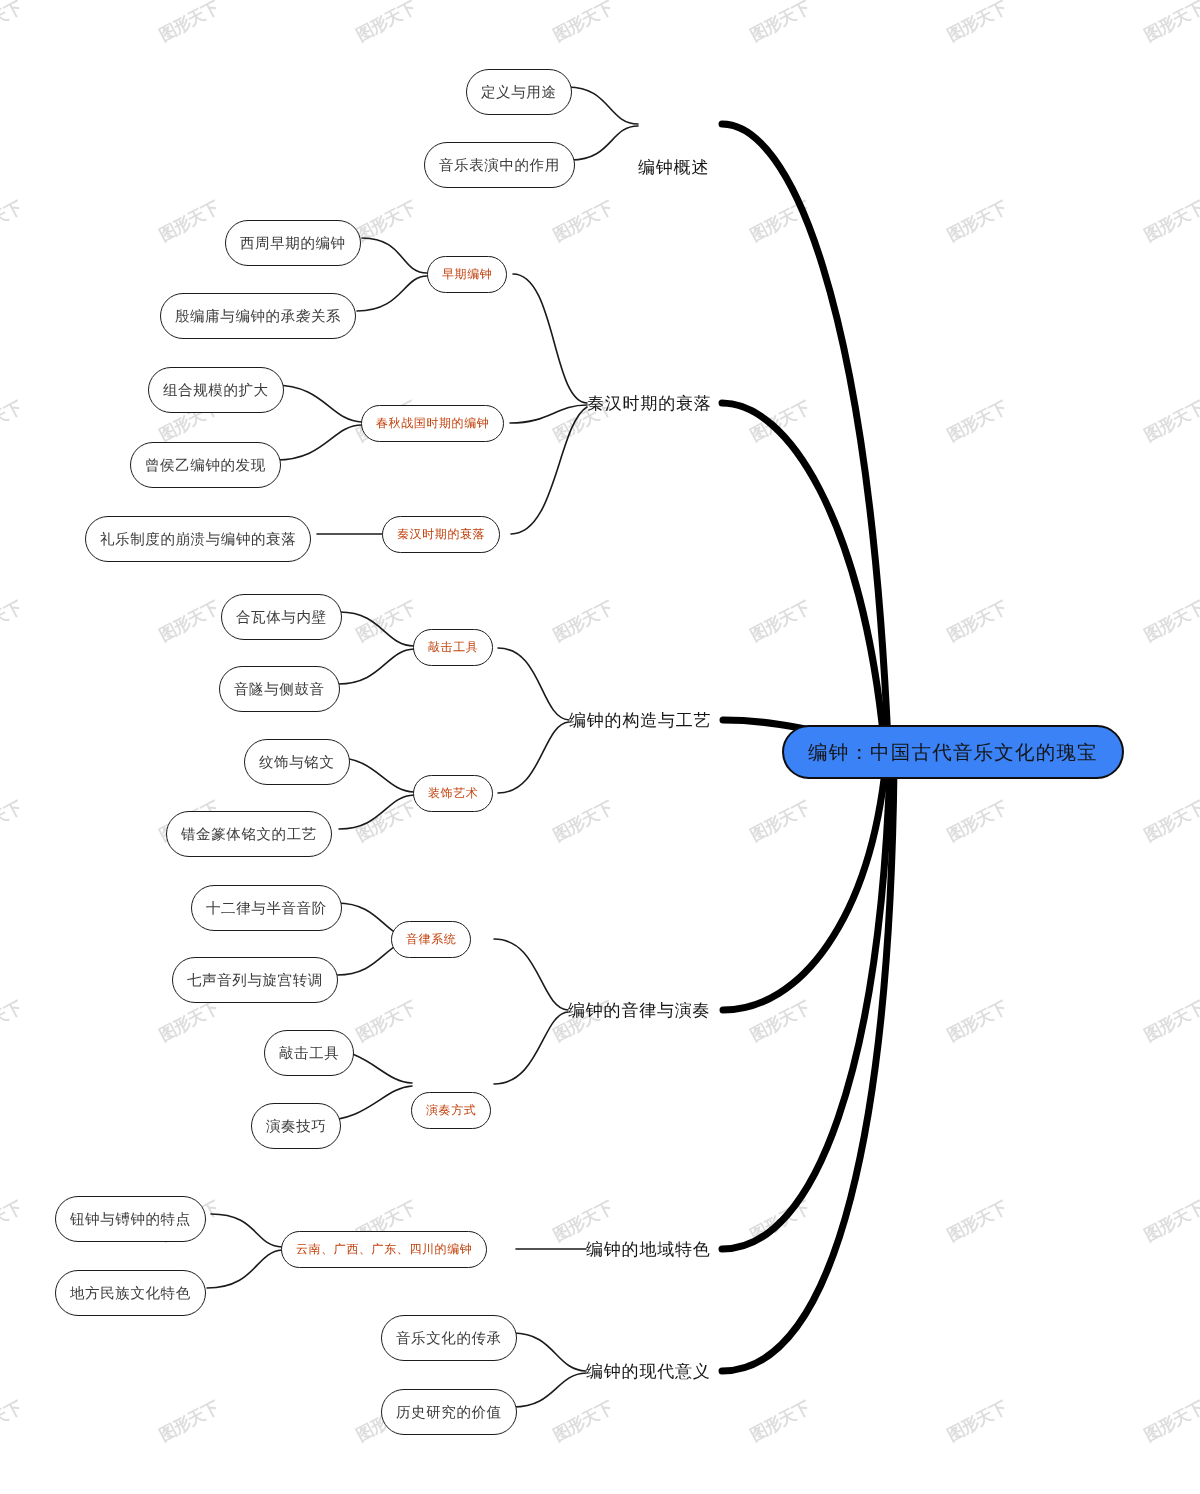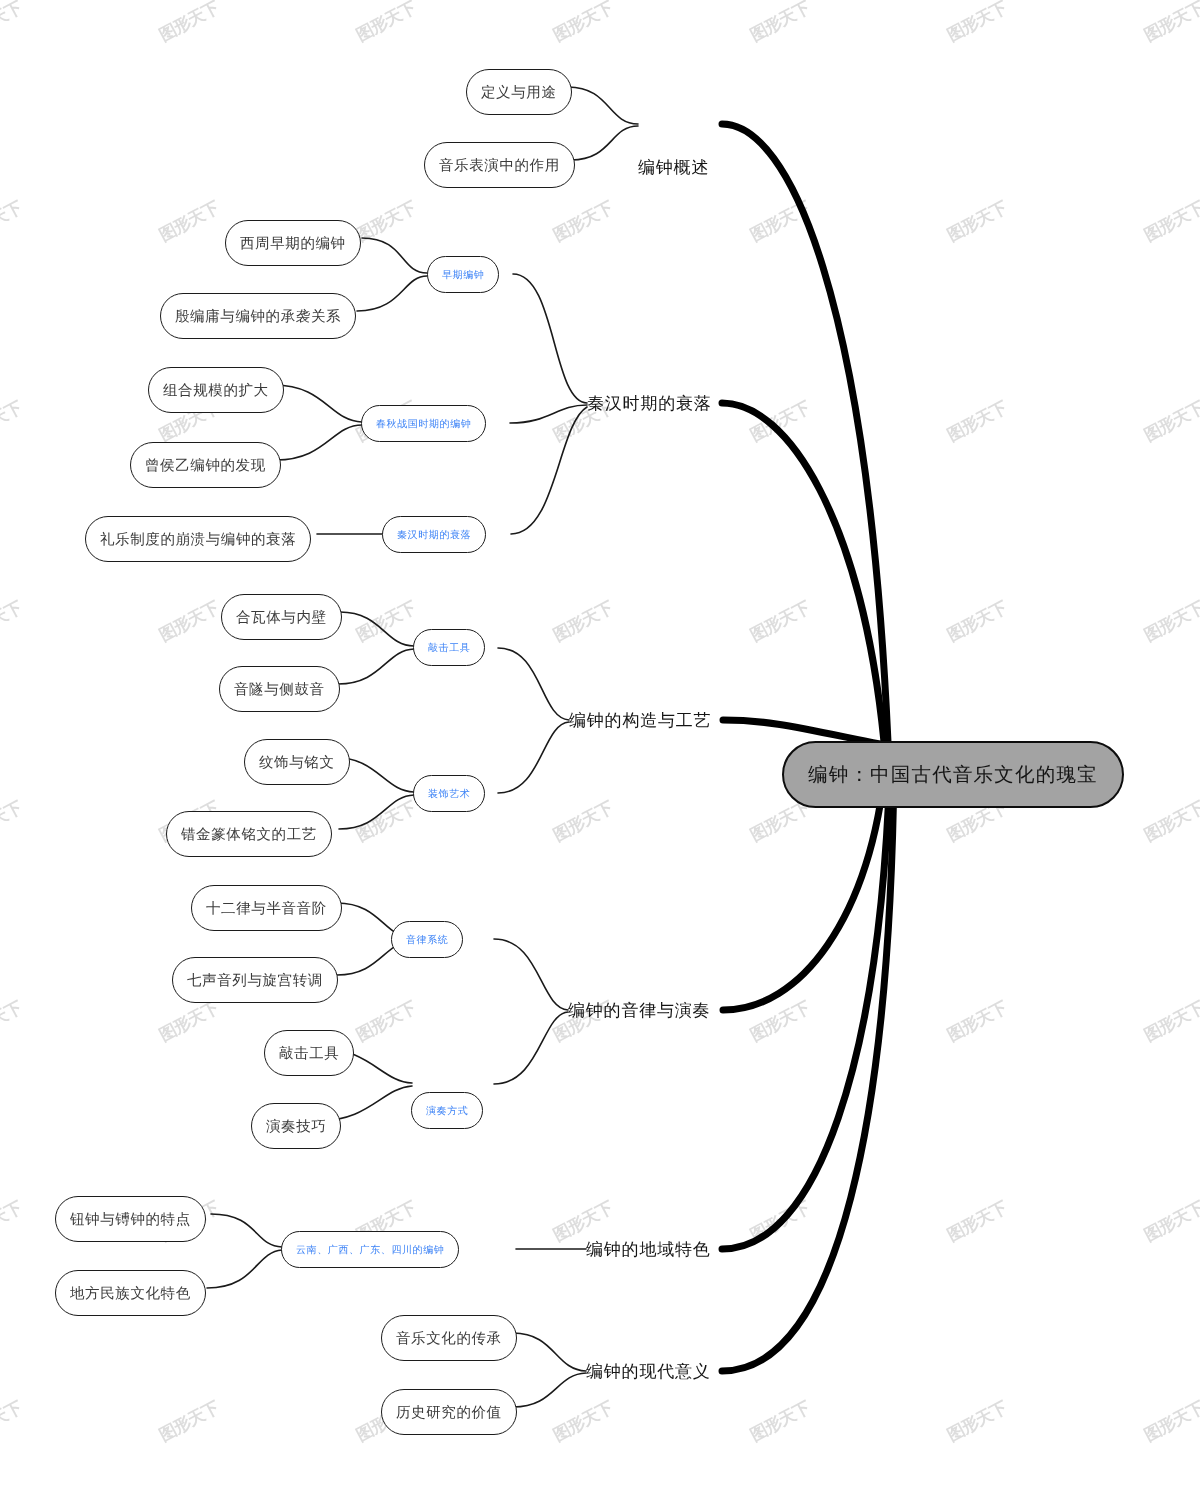--- a/index.html
+++ b/index.html
@@ -68,46 +68,45 @@
     color:#3a3a3a;
     font-size:14.5px;
     letter-spacing:.6px;
     padding:0 14px;
     height:46px;
   }
   .mid{
     border:1.6px solid #1c1c1c;
     border-radius:999px;
     background:#ffffff;
-    color:#3b82f6;
-    font-size:10px;
+    color:#c2410c;
+    font-size:12px;
     letter-spacing:.6px;
     padding:0 14px;
     height:37px;
   }
   .branch{
     color:#141414;
     font-size:17px;
     letter-spacing:.8px;
     background:transparent;
     border:none;
     height:28px;
     z-index:4;
   }
   .root{
     border:2.4px solid #0d0d0d;
     border-radius:999px;
-    background:#a3a3a3;
+    background:#3b82f6;
     color:#141414;
     font-size:19.5px;
     letter-spacing:1.2px;
     padding:0 24px;
-    height:67px;
+    height:54px;
     z-index:5;
-    margin-top:16px;
   }
 </style>
 </head>
 <body>
 
 <div id="canvas">
 
   <div id="watermarks">
       <span class="wm" style="left: -40px; top: 10px; color: rgb(216, 216, 216);">图形天下</span>
       <span class="wm" style="left: 157px; top: 10px; color: rgb(216, 216, 216);">图形天下</span>

